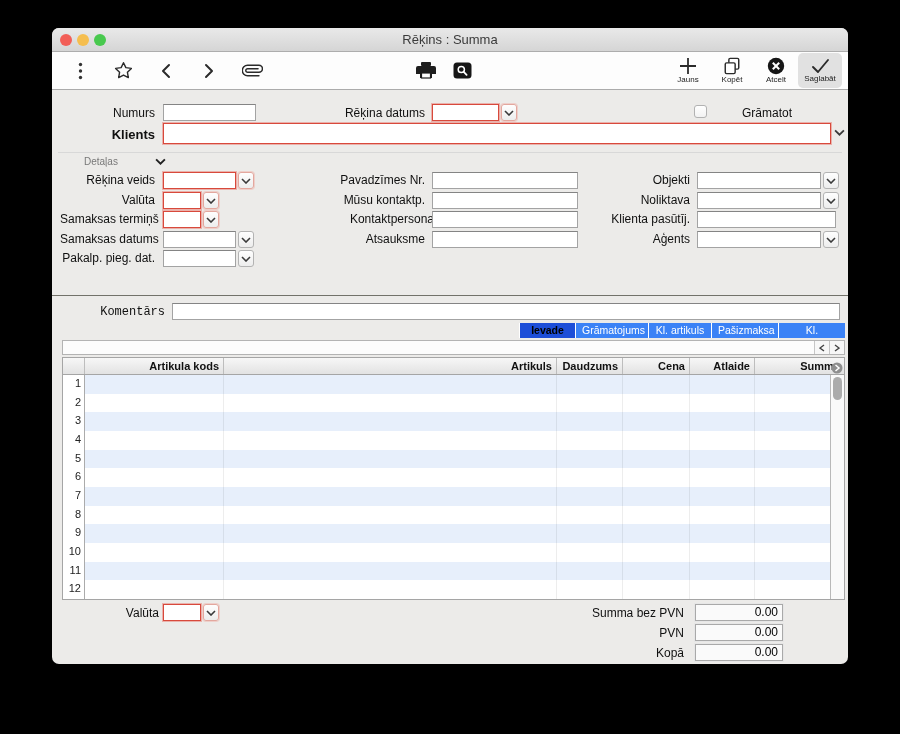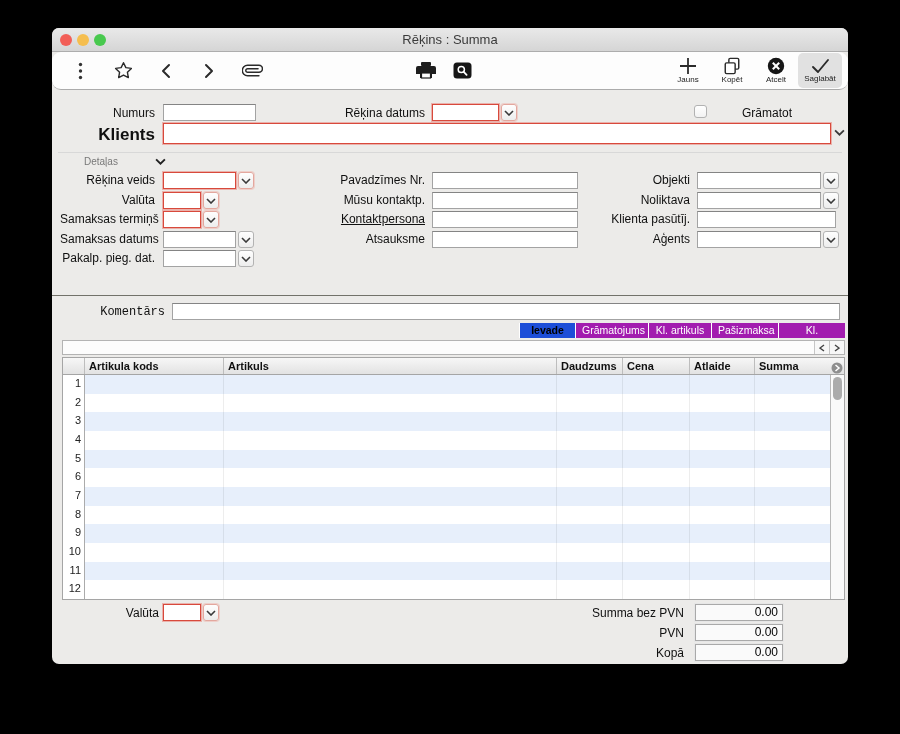--- a/index.html
+++ b/index.html
@@ -13,21 +13,21 @@
               background:linear-gradient(#E9E9E9,#D5D5D5); border-bottom:1px solid #ADADAD; }
   .tl { position:absolute; top:6px; width:12px; height:12px; border-radius:50%; }
   #tl-close { left:8px;  background:#F25E57; }
   #tl-min   { left:25px; background:#F5BE4F; }
   #tl-zoom  { left:42px; background:#48C94E; }
   #win-title { position:absolute; top:4px; left:0; width:100%; text-align:center;
                font-size:13px; color:#3A3A3A; }
 
   
   #toolbar { position:absolute; left:0; top:24px; width:796px; height:38px;
-             background:#FDFDFD; border-bottom:1px solid #ABABAB;border-radius:9px; }
+             background:#FDFDFD; border-bottom:1px solid #ABABAB; }
   #tb-left { position:absolute; left:16px; top:0; height:37px; display:flex; align-items:center; gap:19px; }
   #tb-center { position:absolute; left:362px; top:0; height:37px; display:flex; align-items:center; gap:12px; }
   #tb-right { position:absolute; right:6px; top:1px; height:36px; display:flex; align-items:flex-start; }
   .tbtn { width:24px; height:24px; display:flex; align-items:center; justify-content:center; cursor:default; }
   .rbtn { width:44px; height:35px; display:flex; flex-direction:column; align-items:center; justify-content:center; gap:1px; border-radius:5px; }
   .rbtn .cap { font-size:8px; color:#1c1c1c; line-height:8px; }
   .rbtn.selected { background:#E1E1E1; }
 
   
   .lbl { position:absolute; font-size:12px; color:#101010; text-align:right; height:15px; line-height:15px; white-space:nowrap; }
@@ -41,21 +41,21 @@
 
   
   #numurs-label        { left:8px;   top:78px;  width:95px; }
   #numurs-input        { left:111px; top:76px;  width:93px; }
   #rdatums-label       { left:253px; top:78px;  width:120px; }
   #rdatums-input       { left:380px; top:76px;  width:67px; }
   #rdatums-dd          { left:449px; top:76px; }
   #gramatot-checkbox   { position:absolute; left:642px; top:77px; width:13px; height:13px;
                          background:linear-gradient(#FFF,#F2F2F2); border:1px solid #B2B2B2; border-radius:3px; }
   #gramatot-label      { left:660px; top:78px; width:80px; text-align:right; }
-  #klients-label       { left:0px;   top:97px;  width:103px; font-size:17px; font-weight:bold; height:20px; line-height:20px; }
+  #klients-label       { left:0px;   top:97px;  width:103px; font-size:13px; font-weight:bold; height:20px; line-height:20px; }
   #klients-input       { left:111px; top:95px;  width:668px; height:21px; font-size:13px; }
   #klients-chevron     { position:absolute; left:782px; top:101px; }
   #hdr-sep             { position:absolute; left:6px; top:124px; width:784px; height:1px; background:#D8D8D8; }
 
   
   #detalas-label   { position:absolute; left:32px; top:128px; font-size:10px; color:#787878; }
   #detalas-chevron { position:absolute; left:103px; top:130px; }
 
   #rveids-label    { left:8px;   top:145px; width:95px; }
   #rveids-input    { left:111px; top:144px; width:73px; }
@@ -70,21 +70,21 @@
   #sdat-input      { left:111px; top:203px; width:73px; }
   #sdat-dd         { left:186px; top:203px; }
   #pakalp-label    { left:8px;   top:223px; width:95px; }
   #pakalp-input    { left:111px; top:222px; width:73px; }
   #pakalp-dd       { left:186px; top:222px; }
 
   #pavadz-label    { left:253px; top:145px; width:120px; }
   #pavadz-input    { left:380px; top:144px; width:146px; }
   #musu-label      { left:253px; top:165px; width:120px; }
   #musu-input      { left:380px; top:164px; width:146px; }
-  #kontakt-label   { left:253px; top:184px; width:120px;text-decoration:underline; }
+  #kontakt-label   { left:262px; top:184px; width:120px; }
   #kontakt-input   { left:380px; top:183px; width:146px; }
   #atsauk-label    { left:253px; top:204px; width:120px; }
   #atsauk-input    { left:380px; top:203px; width:146px; }
 
   #objekti-label   { left:518px; top:145px; width:120px; }
   #objekti-input   { left:645px; top:144px; width:124px; }
   #objekti-dd      { left:771px; top:144px; }
   #noliktava-label { left:518px; top:165px; width:120px; }
   #noliktava-input { left:645px; top:164px; width:124px; }
   #noliktava-dd    { left:771px; top:164px; }
@@ -102,34 +102,34 @@
                 box-shadow:inset 0 -3px 0 #9EDC3F; }
   #tab-underline { position:absolute; left:0; top:267px; width:796px; height:1px; background:#72726A; }
 
   
   #komentars-label { left:10px; top:277px; width:103px;font-family:Liberation Mono, monospace; }
   #komentars-input { left:120px; top:275px; width:668px; }
 
   
   #subtabs { position:absolute; right:3px; top:295px; height:15px; display:flex; }
   .stab { height:15px; line-height:15px; text-align:center; font-size:10.5px;
-          background:#a21caf; color:#FFF; border-left:1px solid #FFF; padding:0 6px; }
+          background:#3b82f6; color:#FFF; border-left:1px solid #FFF; padding:0 6px; }
   .stab.active { background:#1d4ed8; color:#000; font-weight:bold; }
 
   
   #hscroll { position:absolute; left:10px; top:312px; width:783px; height:15px;
              background:#FCFCFC; border:1px solid #B3B3B3; display:flex; }
   #hs-track { flex:1; }
   .hs-btn { width:15px; border-left:1px solid #C6C6C6; display:flex; align-items:center; justify-content:center; background:#F7F7F7; }
 
   
   #table { position:absolute; left:10px; top:329px; width:783px; height:243px;
            border:1px solid #A5A5A5; background:#FFF; }
   #thead { display:flex; height:17px; background:linear-gradient(#F7F7F7,#E2E2E2);
-           border-bottom:1px solid #A5A5A5; }
+           border-bottom:1px solid #A5A5A5;text-align:right; }
   .th { font-size:11px; font-weight:bold; color:#111; line-height:16px; padding:0 4px;
         border-right:1px solid #BDBDBD; overflow:hidden; white-space:nowrap; }
   .gut { width:22px; padding:0; }
   .c0 { width:139px; } .c1 { width:333px; } .c2 { width:66px; } .c3 { width:67px; } .c4 { width:65px; }
   .c5 { flex:1; border-right:none; }
   #col-flip { position:absolute; right:1px; top:2px; width:12px; height:12px; }
   #tbody { position:absolute; left:0; top:17px; width:768px; height:224px; display:flex; flex-direction:column; }
   .trow { flex:1; display:flex; }
   .trow.odd  .cell { background:#E7EFFB; }
   .trow.even .cell { background:#FFFFFF; }

